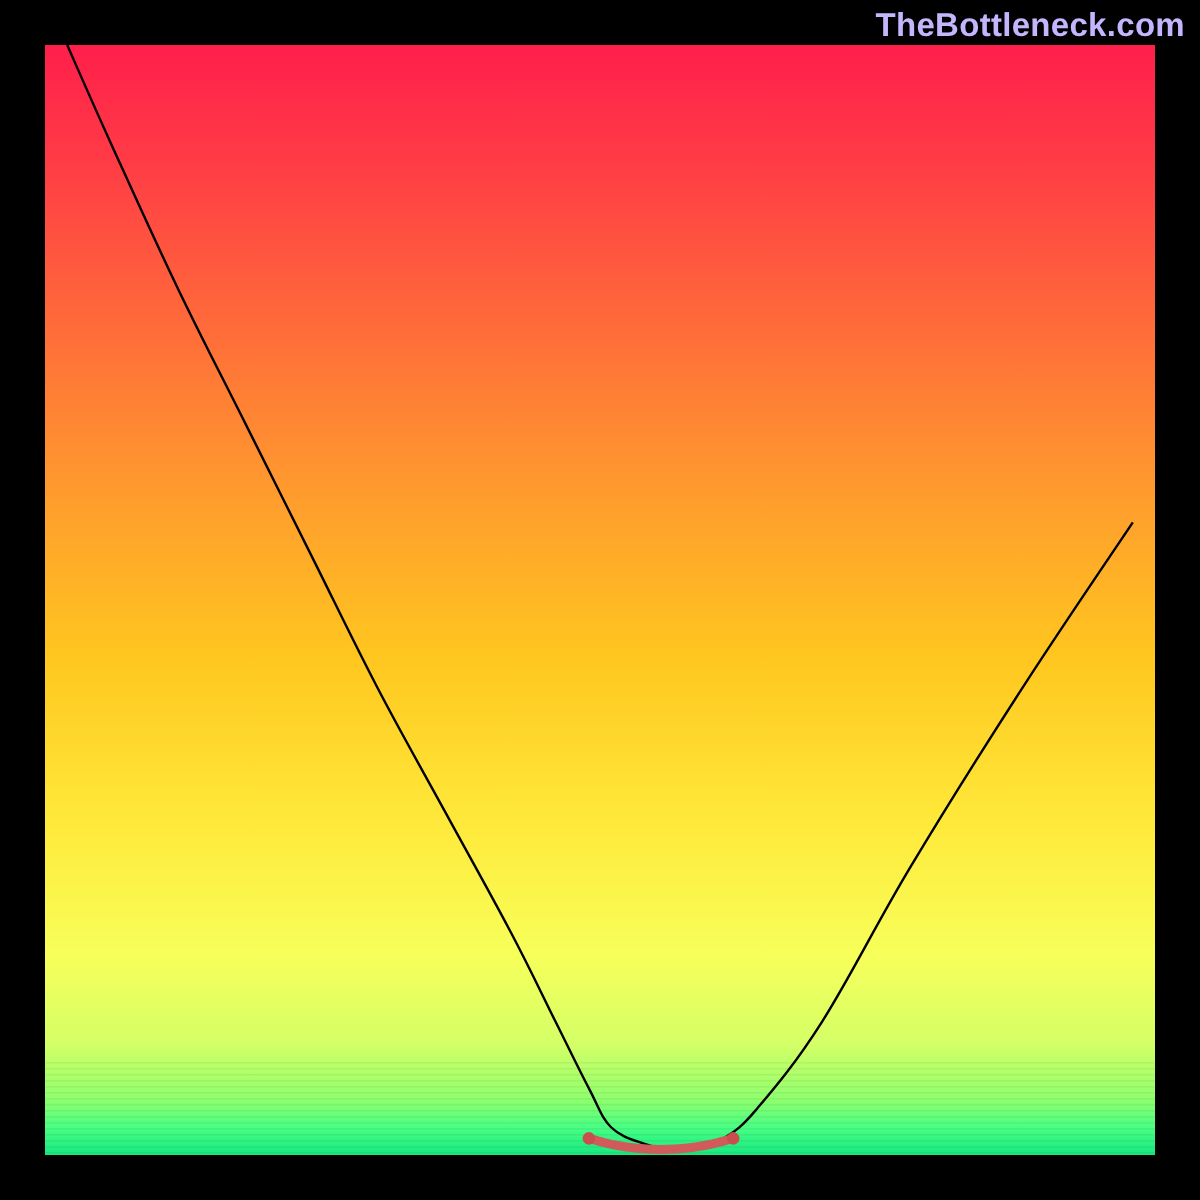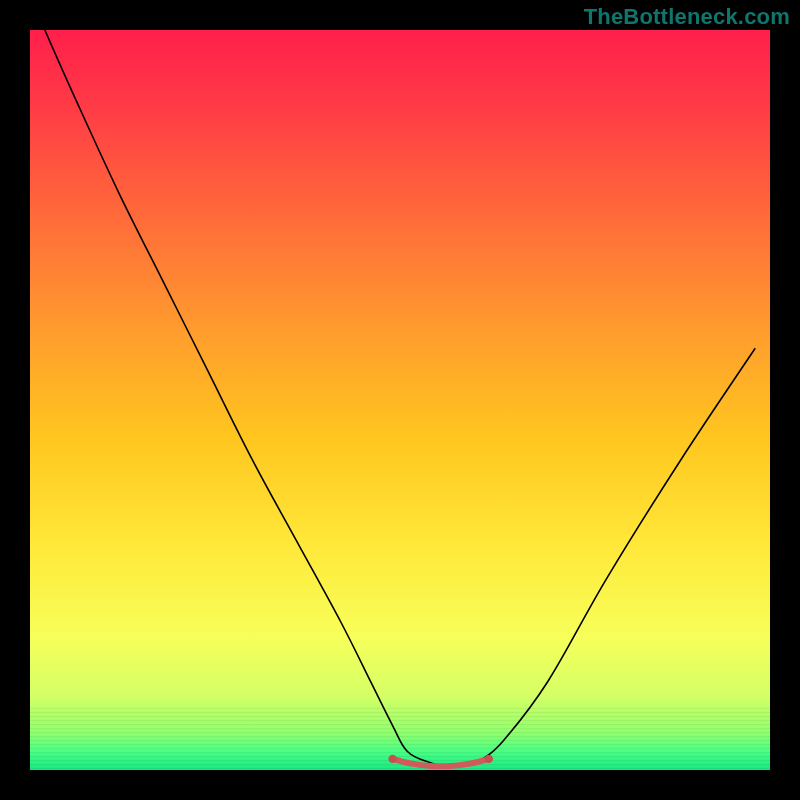--- a/index.html
+++ b/index.html
@@ -14,21 +14,21 @@
   .frame {
     position: relative;
     width: 800px;
     height: 800px;
     background: #000;
   }
   .watermark {
     position: absolute;
     top: 4px;
     right: 10px;
-    color: #0f766e;
+    color: #c4b5fd;
     font-size: 22px;
     font-weight: 600;
     letter-spacing: 0.2px;
     z-index: 10;
   }
   .plot-outer {
     position: absolute;
     left: 30px;
     top: 30px;
     width: 740px;

